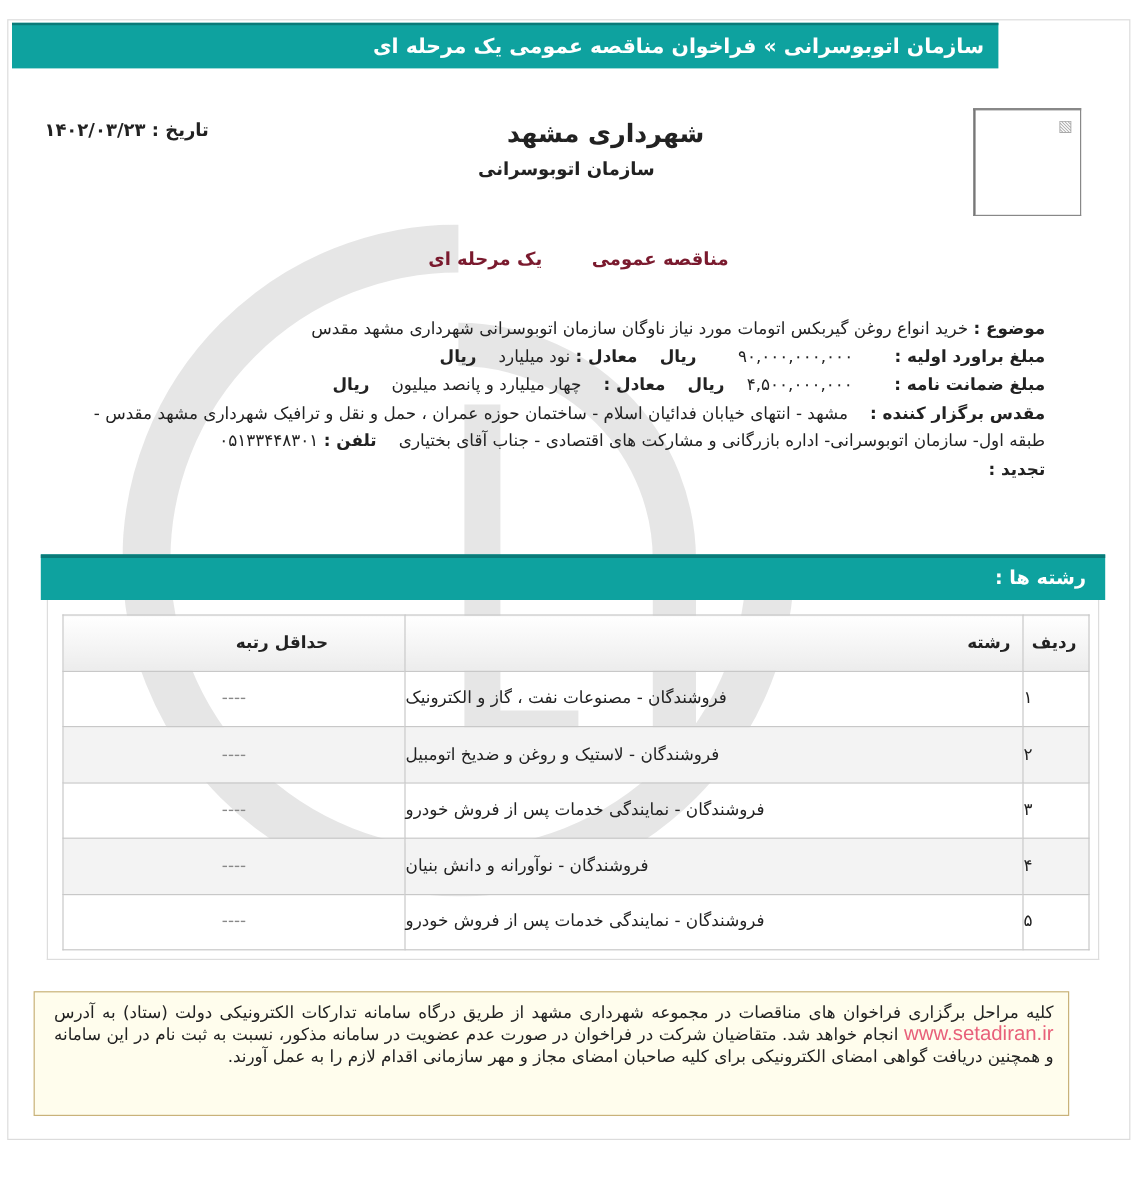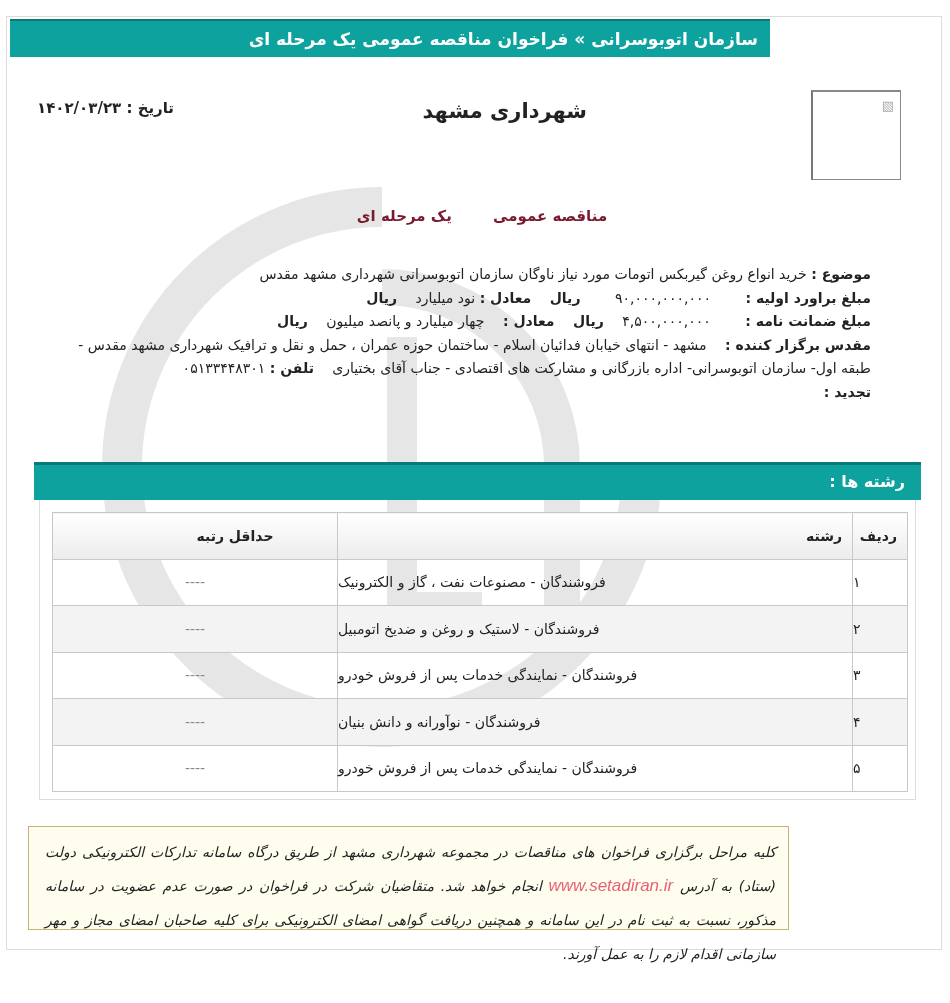--- a/index.html
+++ b/index.html
@@ -3,21 +3,21 @@
   <meta charset="utf-8">
   <style>
     * { box-sizing: border-box; margin: 0; padding: 0; }
     html, body { width: 950px; height: 1003px; background: #ffffff; overflow: hidden; }
     body { font-family: "DejaVu Sans", sans-serif; color: #222; position: relative; }
     .page {
       position: absolute; left: 6px; top: 16px; width: 936px; height: 934px;
       border: 1px solid #dcdcdc; background: #fff;
     }
     .title-bar {
-      position: absolute; left: 3px; top: 2px; width: 760px; height: 38px;
+      position: absolute; left: 3px; top: 2px; width: 822px; height: 38px;
       background: #0ea29f; border-top: 2px solid #0a7a78;
       color: #fff; font-size: 17px; font-weight: bold;
       direction: rtl; text-align: right; padding: 8px 12px 0 0;
     }
     .watermark {
       position: absolute; left: 95px; top: 170px; width: 560px; height: 560px;
       pointer-events: none; opacity: 0.18;
     }
     .header-area { position: absolute; left: 0; top: 60px; width: 936px; height: 160px; direction: rtl; }
     .logo-box {
@@ -43,23 +43,23 @@
     .table-wrap { position: absolute; left: 32px; top: 483px; width: 877px; height: 300px; border: 1px solid #ddd; border-top: none; }
     table { position: absolute; left: 12px; top: 12px; width: 856px; border-collapse: collapse; direction: rtl; font-size: 14px; }
     th, td { border: 1px solid #c8c8c8; height: 46.5px; }
     th { background: linear-gradient(#ffffff, #ececec); font-weight: bold; text-align: right; padding-right: 10px; }
     td { text-align: left; padding-right: 10px; }
     tr.alt td { background: #f3f3f3; }
     td.center { text-align: center; padding: 0; color: #888; }
     th.col-rank { text-align: center; padding-right: 0; padding-left: 80px; }
     td.num { padding-right: 14px; }
     .notice {
-      position: absolute; left: 21px; top: 809px; width: 761px; height: 104px;
+      position: absolute; left: 21px; top: 809px; width: 863px; height: 104px;
       background: #fffded; border: 1px solid #c9b27a; direction: rtl; text-align: justify;
-      font-size: 14px; line-height: 34px; padding: 8px 12px 0 16px; font-style: italic;
+      font-size: 14px; line-height: 18px; padding: 8px 12px 0 16px;
     }
     .notice .link { color: #e8607a; font-family: "Liberation Sans", sans-serif; font-size: 17px; }
   </style>
 </head>
 <body>
 
 <div class="page">
 
   <div class="title-bar">سازمان اتوبوسرانی » فراخوان مناقصه عمومی یک مرحله ای</div>
 
@@ -67,20 +67,21 @@
     <path d="M280 20 A260 260 0 1 0 540 280" fill="none" stroke="#777" stroke-width="40"></path>
     <path d="M280 100 A180 180 0 0 1 460 280 L460 420" fill="none" stroke="#777" stroke-width="36"></path>
     <path d="M300 150 L300 420 L380 420" fill="none" stroke="#777" stroke-width="30"></path>
   </svg>
 
   <div class="header-area">
     <div class="logo-box">
       <span class="logo-icon">▧</span>
     </div>
     <div class="org-line1">شهرداری مشهد</div>
+    <div class="org-line2">سازمان اتوبوسرانی</div>
     <div class="date">
       <span>تاریخ :</span>
       <span>۱۴۰۲/۰۳/۲۳</span>
     </div>
     <div class="tender-type">
       <span>مناقصه عمومی</span>
       <span>یک مرحله ای</span>
     </div>
   </div>
 

